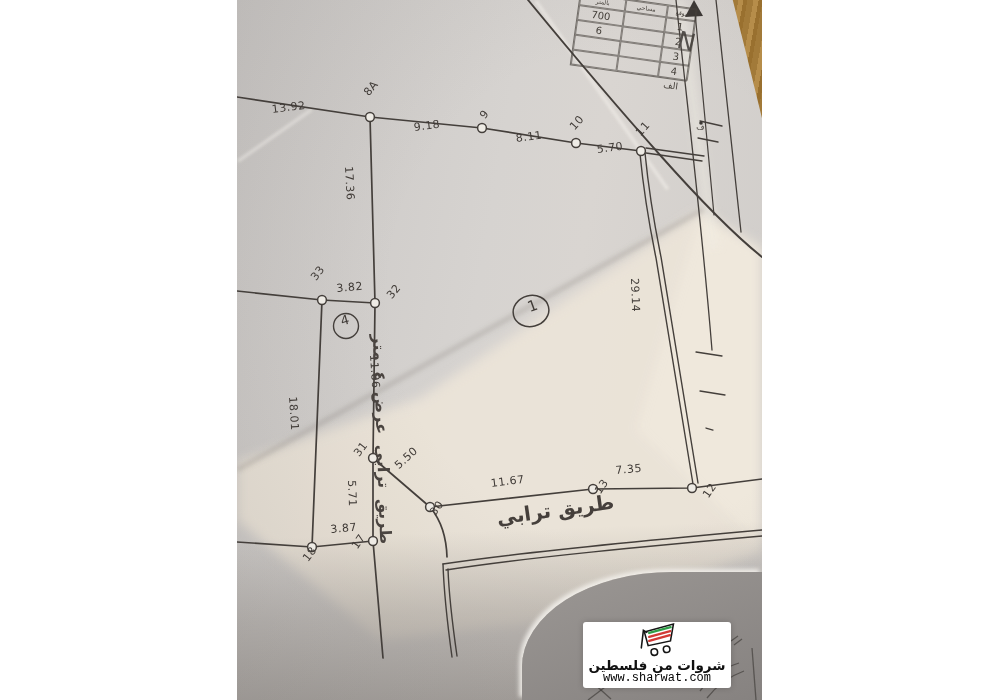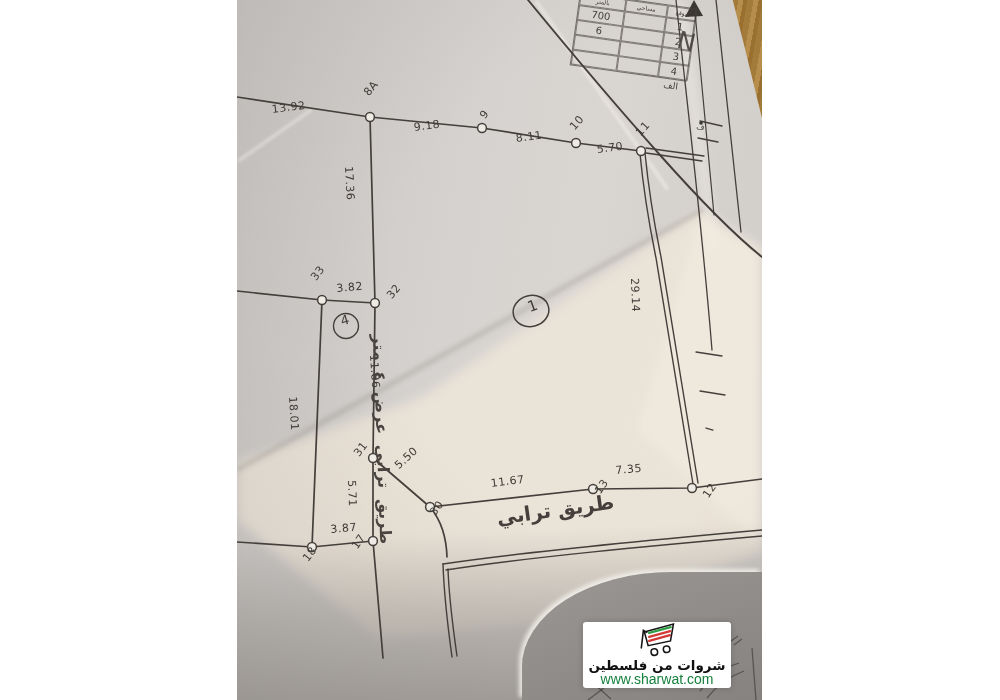--- a/index.html
+++ b/index.html
@@ -33,21 +33,21 @@
   .tinyg{font-size:8px;color:#4a4540;}
   .legend{position:absolute;left:343px;top:-8px;width:118px;transform:rotate(8deg);
           transform-origin:left top;color:#45403b;}
   .legend .grid{display:grid;grid-template-columns:46px 42px 30px;border:1px solid rgba(70,65,60,.7);}
   .legend .cell{border:1px solid rgba(70,65,60,.6);font-size:10px;text-align:center;line-height:13px;height:13px;overflow:hidden;}
   .legend .hcell{font-size:6px;height:10px;line-height:10px;}
   .legend .foot{font-size:9px;margin:1px 8px 0 0;text-align:right;}
   .wm{position:absolute;left:346px;top:622px;width:148px;height:66px;background:#ffffff;border-radius:3px;
       box-shadow:0 0 6px rgba(0,0,0,.18);display:flex;flex-direction:column;align-items:center;}
   .wm .brand{font-size:13.5px;font-weight:700;color:#101010;direction:rtl;line-height:1.05;}
-  .wm .url{font-family:Liberation Sans, sans-serif;font-size:14px;color:#15803d;line-height:1.05;}
+  .wm .url{font-family:Liberation Mono, monospace;font-size:12px;color:#000000;line-height:1.05;}
 </style>
 </head>
 <body>
 
 <div class="stage">
   <div class="photo">
 
     <div class="soft">
         <div class="band"></div>
         <div class="band2"></div>

